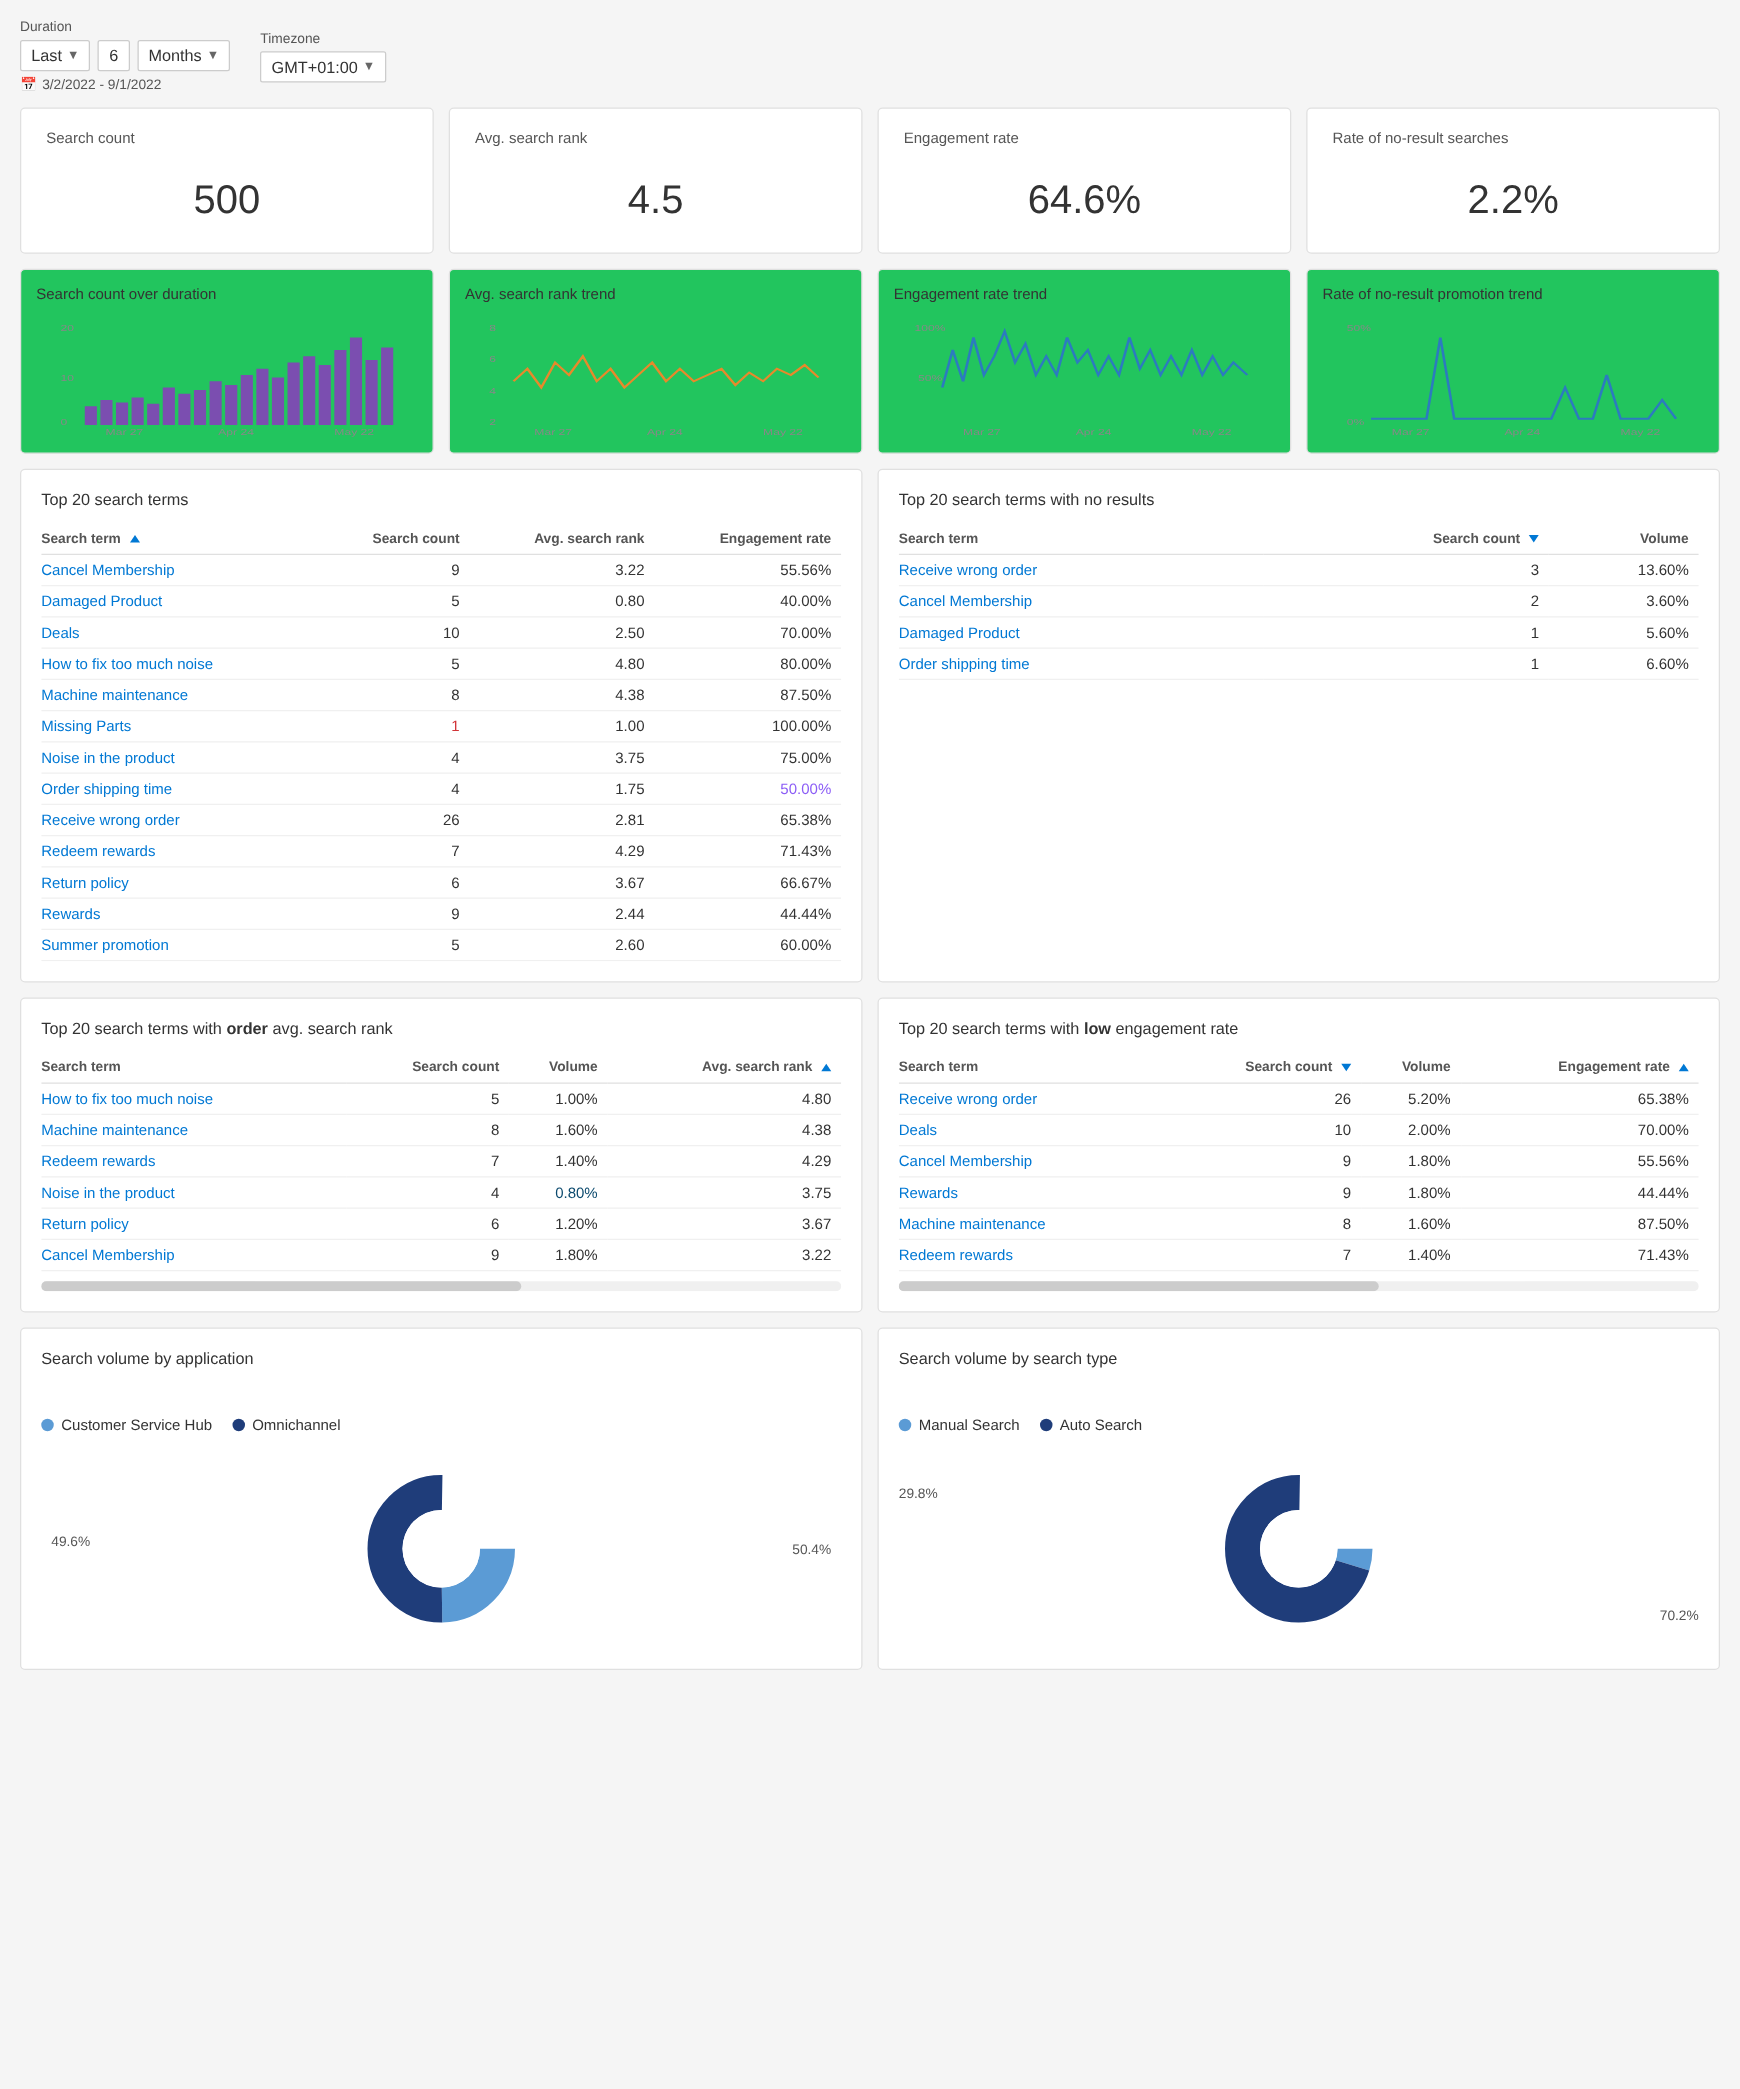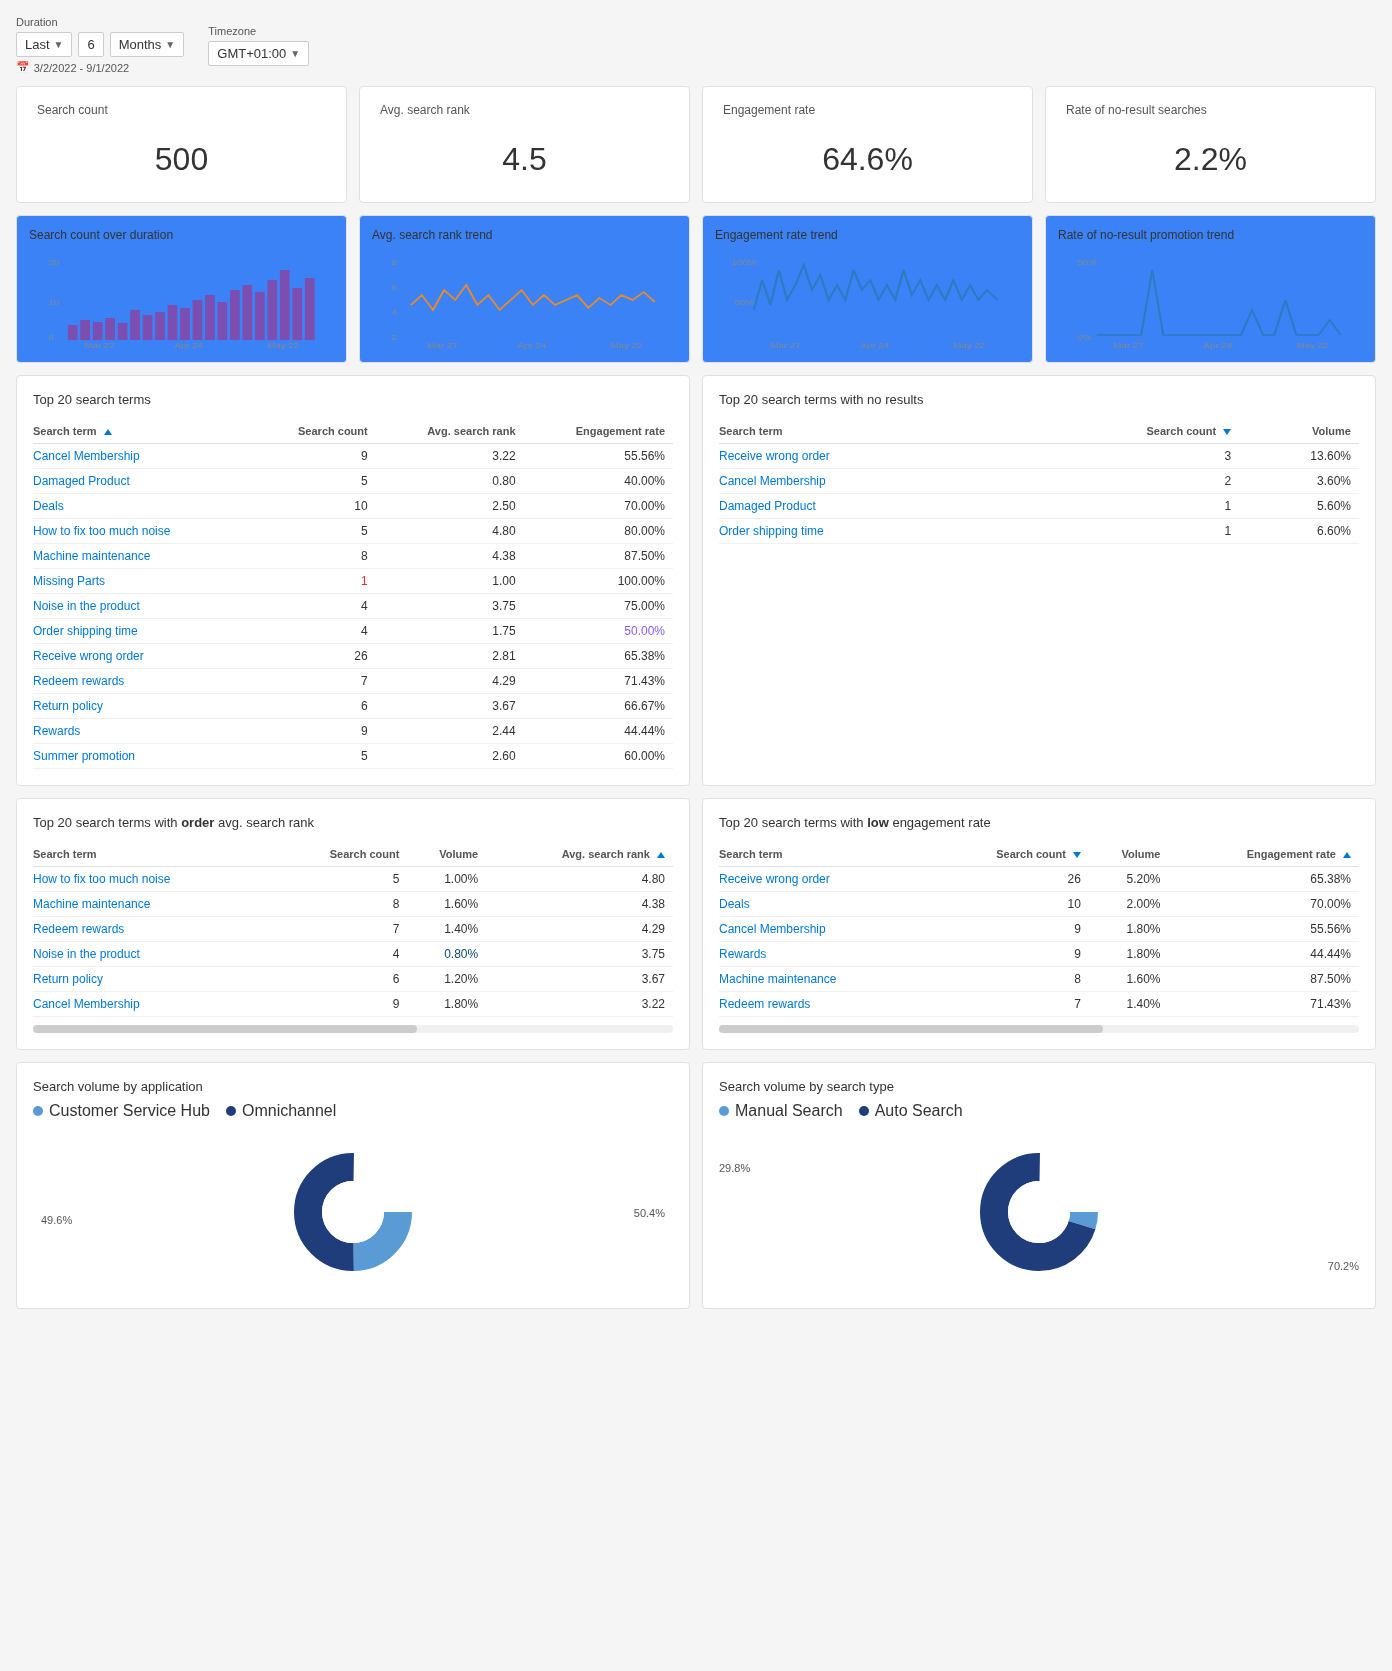--- a/index.html
+++ b/index.html
@@ -16,42 +16,42 @@
     .date-range { font-size: 11px; color: #555; display: flex; align-items: center; gap: 4px; margin-top: 4px; }
     
     
     .cards-row { display: grid; grid-template-columns: 1fr 1fr 1fr 1fr; gap: 12px; margin-bottom: 12px; }
     .card { background: #fff; border: 1px solid #e0e0e0; border-radius: 4px; padding: 16px 20px; }
     .card-title { font-size: 12px; color: #555; margin-bottom: 16px; }
     .card-value { font-size: 32px; font-weight: 300; color: #333; text-align: center; padding: 8px 0; }
     
     
     .chart-cards-row { display: grid; grid-template-columns: 1fr 1fr 1fr 1fr; gap: 12px; margin-bottom: 12px; }
-    .chart-card { background: #3b82f6; border: 1px solid #e0e0e0; border-radius: 4px; padding: 12px; }
+    .chart-card { background: #22c55e; border: 1px solid #e0e0e0; border-radius: 4px; padding: 12px; }
     .chart-card-title { font-size: 12px; color: #333; margin-bottom: 8px; font-weight: 500; }
     .chart-area { width: 100%; height: 100px; position: relative; }
     
     
     .tables-row { display: grid; grid-template-columns: 1fr 1fr; gap: 12px; margin-bottom: 12px; }
     .table-card { background: #fff; border: 1px solid #e0e0e0; border-radius: 4px; padding: 16px; }
     .table-card-title { font-size: 13px; color: #333; font-weight: 500; margin-bottom: 12px; }
     table { width: 100%; border-collapse: collapse; }
     th { font-size: 11px; color: #555; text-align: left; padding: 6px 8px 6px 0; border-bottom: 1px solid #e0e0e0; white-space: nowrap; }
     td { font-size: 12px; color: #0078d4; padding: 5px 8px 5px 0; border-bottom: 1px solid #f0f0f0; white-space: nowrap; }
     td.numeric { color: #333; text-align: right; }
     .sort-icon { display: inline-block; width: 0; height: 0; border-left: 4px solid transparent; border-right: 4px solid transparent; border-top: 6px solid #0078d4; margin-left: 4px; vertical-align: middle; }
     .sort-icon-up { display: inline-block; width: 0; height: 0; border-left: 4px solid transparent; border-right: 4px solid transparent; border-bottom: 6px solid #0078d4; margin-left: 4px; vertical-align: middle; }
     th.numeric { text-align: right; }
     
     
     .pie-row { display: grid; grid-template-columns: 1fr 1fr; gap: 12px; margin-bottom: 12px; }
     .pie-card { background: #fff; border: 1px solid #e0e0e0; border-radius: 4px; padding: 16px; }
     .pie-card-title { font-size: 13px; color: #333; font-weight: 500; margin-bottom: 8px; }
     .legend { display: flex; gap: 16px; margin-bottom: 12px; }
-    .legend-item { display: flex; align-items: center; gap: 6px; font-size: 16px; }
+    .legend-item { display: flex; align-items: center; gap: 6px; font-size: 12px; margin-top: 31px; }
     .legend-dot { width: 10px; height: 10px; border-radius: 50%; }
     .pie-container { display: flex; justify-content: center; align-items: center; position: relative; height: 160px; }
     .pie-label { position: absolute; font-size: 11px; color: #555; }
     
     
     svg { display: block; }
     
     
     .table-scroll { overflow-x: auto; }
     .scroll-bar { height: 8px; background: #f0f0f0; border-radius: 4px; margin-top: 8px; position: relative; }
@@ -472,21 +472,21 @@
       </div>
       <div class="pie-container">
         <svg width="140" height="140" viewBox="0 0 140 140">
 
           <path d="M70,70 L70,15 A55,55 0 1,1 69.99,15 Z" fill="transparent"></path>
 
           <circle cx="70" cy="70" r="45" fill="none" stroke="#5b9bd5" stroke-width="28" stroke-dasharray="140.74 283.27" stroke-dashoffset="70.8"></circle>
           <circle cx="70" cy="70" r="45" fill="none" stroke="#1f3d7a" stroke-width="28" stroke-dasharray="142.53 283.27" stroke-dashoffset="-69.94"></circle>
           <circle cx="70" cy="70" r="31" fill="white"></circle>
         </svg>
-        <span class="pie-label" style="left:8px; top:82px;">49.6%</span>
+        <span class="pie-label" style="left:8px; top:69px;">49.6%</span>
         <span class="pie-label" style="right:8px; top:75px;">50.4%</span>
       </div>
     </div>
 
     <div class="pie-card">
       <div class="pie-card-title">Search volume by search type</div>
       <div class="legend">
         <div class="legend-item">
           <div class="legend-dot" style="background:#5b9bd5;"></div>
           <span>Manual Search</span>

